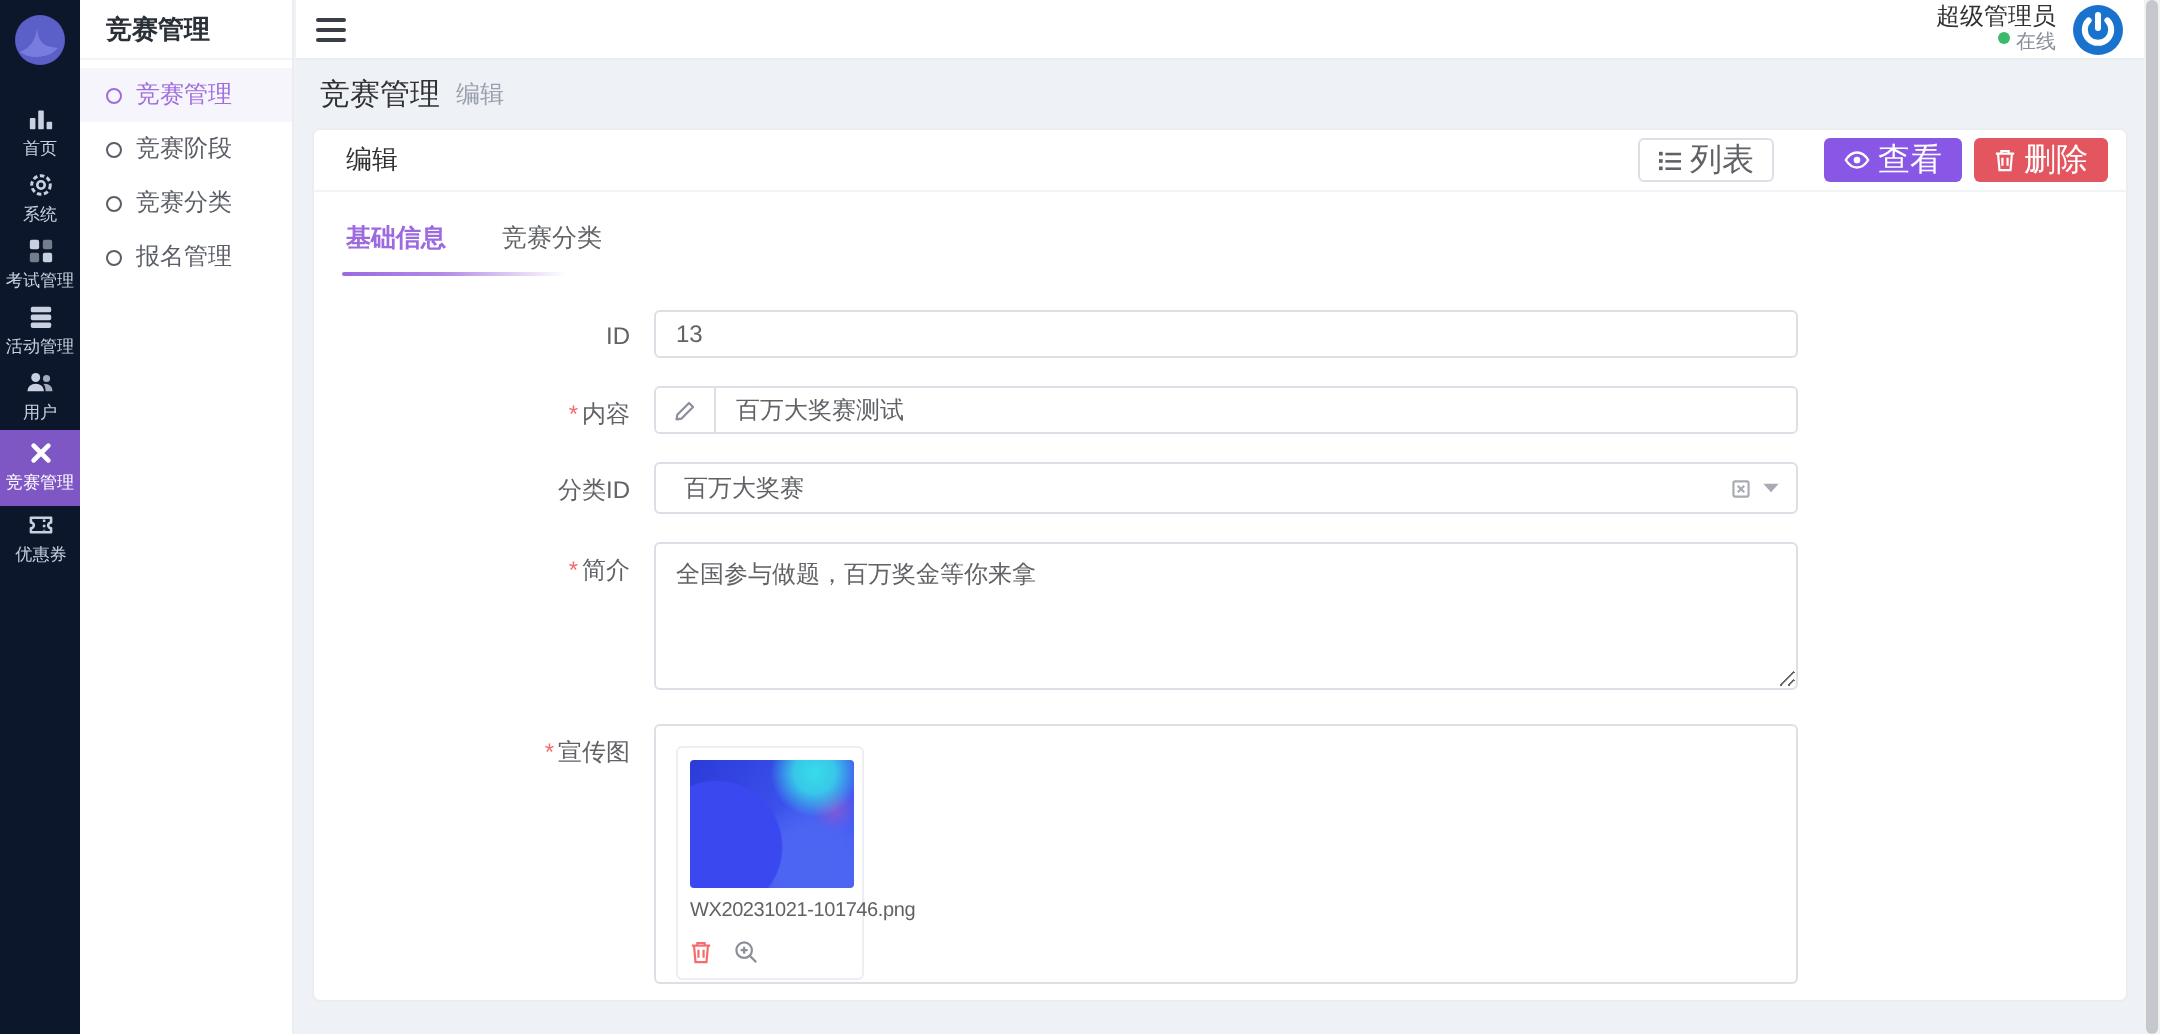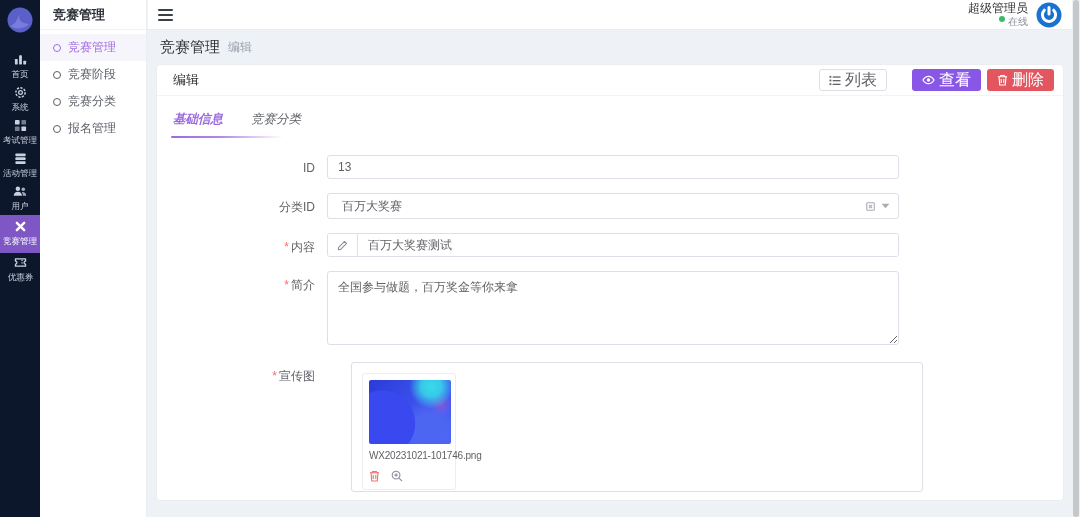--- a/index.html
+++ b/index.html
@@ -44,42 +44,42 @@
   .card { position:absolute; left:8px; right:8px; top:34px; bottom:16px; background:#ffffff; border:1px solid #ecedf1; border-radius:4px; overflow:hidden; }
   .card-head { height:31px; display:flex; align-items:center; padding:0 9px 0 16px; border-bottom:1px solid #f1f3f6; }
   .card-title { font-size:13px; color:#303133; }
   .card-actions { margin-left:auto; display:flex; gap:6px; }
   .btn { height:22px; padding:0 9px; font-size:16px; border-radius:3px; display:inline-flex; align-items:center; gap:4px; border:1px solid transparent; cursor:pointer; font-family:inherit; }
   .btn-plain { background:#ffffff; border-color:#dcdfe6; color:#606266; }
   .btn-purple { background:#8957e5; color:#ffffff;margin-left:19px; }
   .btn-red { background:#e4565f; color:#ffffff; }
   .btn svg { display:block; }
 
-  .tabs { display:flex; gap:28px; padding:15px 16px 0;font-style:italic; }
+  .tabs { display:flex; gap:28px; padding:15px 16px 0; }
   .tab { font-size:12.5px; color:#606266; padding-bottom:10px; position:relative; cursor:pointer; }
   .tab.active { color:#9c6ade; font-weight:bold; }
   .tab.active::after { content:""; position:absolute; left:-2px; bottom:0; height:2px; width:112px; border-radius:2px;
         background:linear-gradient(90deg,#9c6ade 0%, #b38ae6 45%, rgba(179,138,230,0) 100%); }
 
   .form { padding-top:17px; }
   .form-row { display:flex; margin-bottom:14px; }
   .form-label { width:170px; text-align:right; padding-right:12px; padding-top:6px; font-size:12px; color:#606266; }
   .req { color:#f56c6c; margin-right:2px; }
   .form-control { width:572px; }
 
   .input { width:100%; height:24px; border:1px solid #dcdfe6; border-radius:3px; padding:0 10px; font-size:12px; color:#606266; font-family:inherit; background:#fff; outline:none; }
   .select { height:26px; border:1px solid #dcdfe6; border-radius:3px; display:flex; align-items:center; padding:0 8px 0 14px; cursor:pointer; background:#fff; }
   .select .sel-text { flex:1; font-size:12px; color:#606266; }
   .sel-icons { display:flex; align-items:center; gap:6px; color:#a8abb2; }
   .input-group { display:flex; height:24px; border:1px solid #dcdfe6; border-radius:3px; overflow:hidden; background:#fff; }
   .input-prepend { width:30px; border-right:1px solid #dcdfe6; background:#fff; display:flex; align-items:center; justify-content:center; color:#8a8f99; }
   .input-group input { flex:1; border:none; outline:none; padding:0 10px; font-size:12px; color:#606266; font-family:inherit; }
   .textarea { width:100%; height:74px; border:1px solid #dcdfe6; border-radius:3px; padding:6px 10px; font-size:12px; color:#606266; font-family:inherit; resize:vertical; outline:none; line-height:1.5; }
 
-  .upload-box { width:100%; height:130px; border:1px solid #dcdfe6; border-radius:3px; padding:10px; background:#fff;margin-left:24px; }
+  .upload-box { width:100%; height:130px; border:1px solid #dcdfe6; border-radius:3px; padding:10px; background:#fff; }
   .img-card { width:94px; border:1px solid #eceef3; border-radius:3px; padding:6px 6px 5px; background:#fff; }
   .thumb { width:82px; height:64px; border-radius:2px; cursor:pointer;
       background:
         radial-gradient(circle at 76% 10%, #37dce8 0%, rgba(55,220,232,.85) 12%, rgba(55,220,232,0) 26%),
         radial-gradient(circle at 88% 38%, #7f5bd8 0%, rgba(127,91,216,0) 14%),
         radial-gradient(circle at 16% 68%, #3a48ef 0%, #3a48ef 40%, rgba(58,72,239,0) 41%),
         radial-gradient(circle at 74% 82%, #4d66f2 0%, rgba(77,102,242,.9) 24%, rgba(77,102,242,0) 42%),
         linear-gradient(125deg, #2a3bd8 0%, #3f55f0 60%, #4a5cf5 100%); }
   .file-name { font-size:10px; color:#606266; margin-top:6px; white-space:nowrap; letter-spacing:-0.2px; }
   .img-actions { display:flex; align-items:center; gap:11px; margin-top:9px; padding-bottom:2px; }
@@ -266,47 +266,47 @@
       <div class="form">
 
         <div class="form-row">
           <label class="form-label"><span>ID</span></label>
           <div class="form-control">
             <input class="input" value="13" style="">
           </div>
         </div>
 
         <div class="form-row">
+          <label class="form-label"><span class="req">*</span><span>内容</span></label>
+          <div class="form-control">
+            <div class="input-group">
+              <span class="input-prepend">
+                <svg width="11" height="11" viewBox="0 0 12 12" fill="none" stroke="currentColor" stroke-width="1.2">
+                    <path d="M8.2 1.6 L10.4 3.8 L4 10.2 L1.4 10.6 L1.8 8 Z" stroke-linejoin="round"></path>
+                  </svg>
+              </span>
+              <input value="百万大奖赛测试" style="">
+            </div>
+          </div>
+        </div>
+
+        <div class="form-row">
           <label class="form-label"><span>分类ID</span></label>
           <div class="form-control">
             <div class="select">
               <span class="sel-text">百万大奖赛</span>
               <span class="sel-icons">
                 <svg width="9" height="9" viewBox="0 0 10 10" fill="none" stroke="currentColor" stroke-width="1.2">
                     <rect x="0.8" y="0.8" width="8.4" height="8.4" rx="1"></rect>
                     <path d="M3.2 3.2 L6.8 6.8 M6.8 3.2 L3.2 6.8"></path>
                   </svg>
                 <svg width="9" height="6" viewBox="0 0 10 7" fill="currentColor">
                     <path d="M0.5 1 L5 6 L9.5 1 Z"></path>
                   </svg>
               </span>
-            </div>
-          </div>
-        </div>
-
-        <div class="form-row">
-          <label class="form-label"><span class="req">*</span><span>内容</span></label>
-          <div class="form-control">
-            <div class="input-group">
-              <span class="input-prepend">
-                <svg width="11" height="11" viewBox="0 0 12 12" fill="none" stroke="currentColor" stroke-width="1.2">
-                    <path d="M8.2 1.6 L10.4 3.8 L4 10.2 L1.4 10.6 L1.8 8 Z" stroke-linejoin="round"></path>
-                  </svg>
-              </span>
-              <input value="百万大奖赛测试" style="">
             </div>
           </div>
         </div>
 
         <div class="form-row">
           <label class="form-label"><span class="req">*</span><span>简介</span></label>
           <div class="form-control">
             <textarea class="textarea" style="">全国参与做题，百万奖金等你来拿</textarea>
           </div>
         </div>

